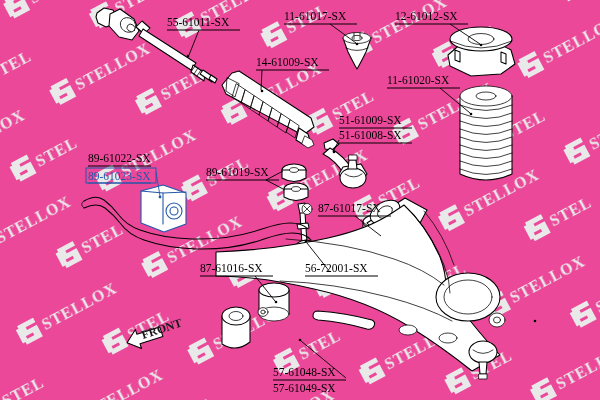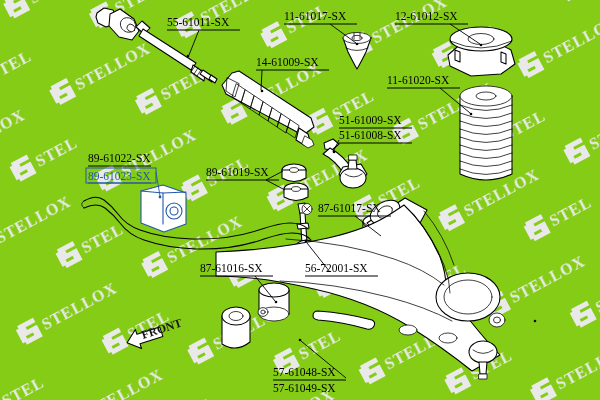--- a/index.html
+++ b/index.html
@@ -1,19 +1,19 @@
 <!DOCTYPE html>
 <html><head>
 <meta charset="utf-8">
 <title>Parts Diagram</title>
 <style>
   html,body{margin:0;padding:0;background:#fff;}
   body{width:600px;height:400px;overflow:hidden;
        font-family:"Liberation Serif","DejaVu Serif",serif;}
-  #stage{position:relative;width:600px;height:400px;background:#84cc16;overflow:hidden;}
+  #stage{position:relative;width:600px;height:400px;background:#ec4899;overflow:hidden;}
   #wm,#art,#labels{position:absolute;left:0;top:0;width:600px;height:400px;}
   #wm{z-index:1;}
   #art{z-index:2;}
   #labels{z-index:3;}
   .lbl{font-size:11.5px;fill:#000;font-family:"Liberation Serif","DejaVu Serif",serif;}
   .lbl.blue{fill:#2257aa;}
   .uline{stroke:#000;stroke-width:1;}
   .uline.blue{stroke:#2257aa;}
   .leader{stroke:#000;stroke-width:.9;fill:none;}
   .leader.blue{stroke:#2257aa;}

